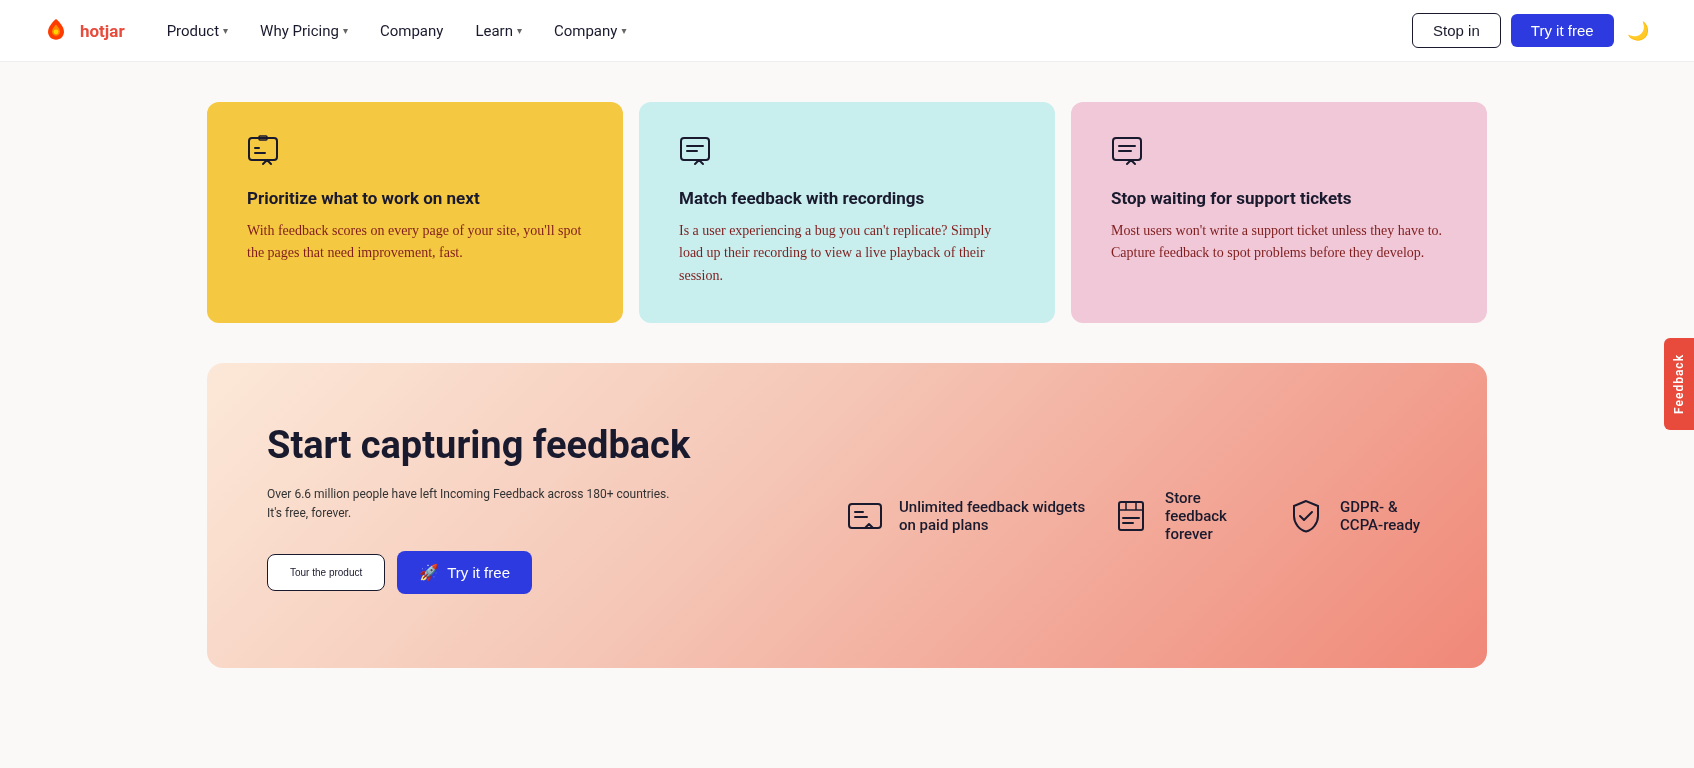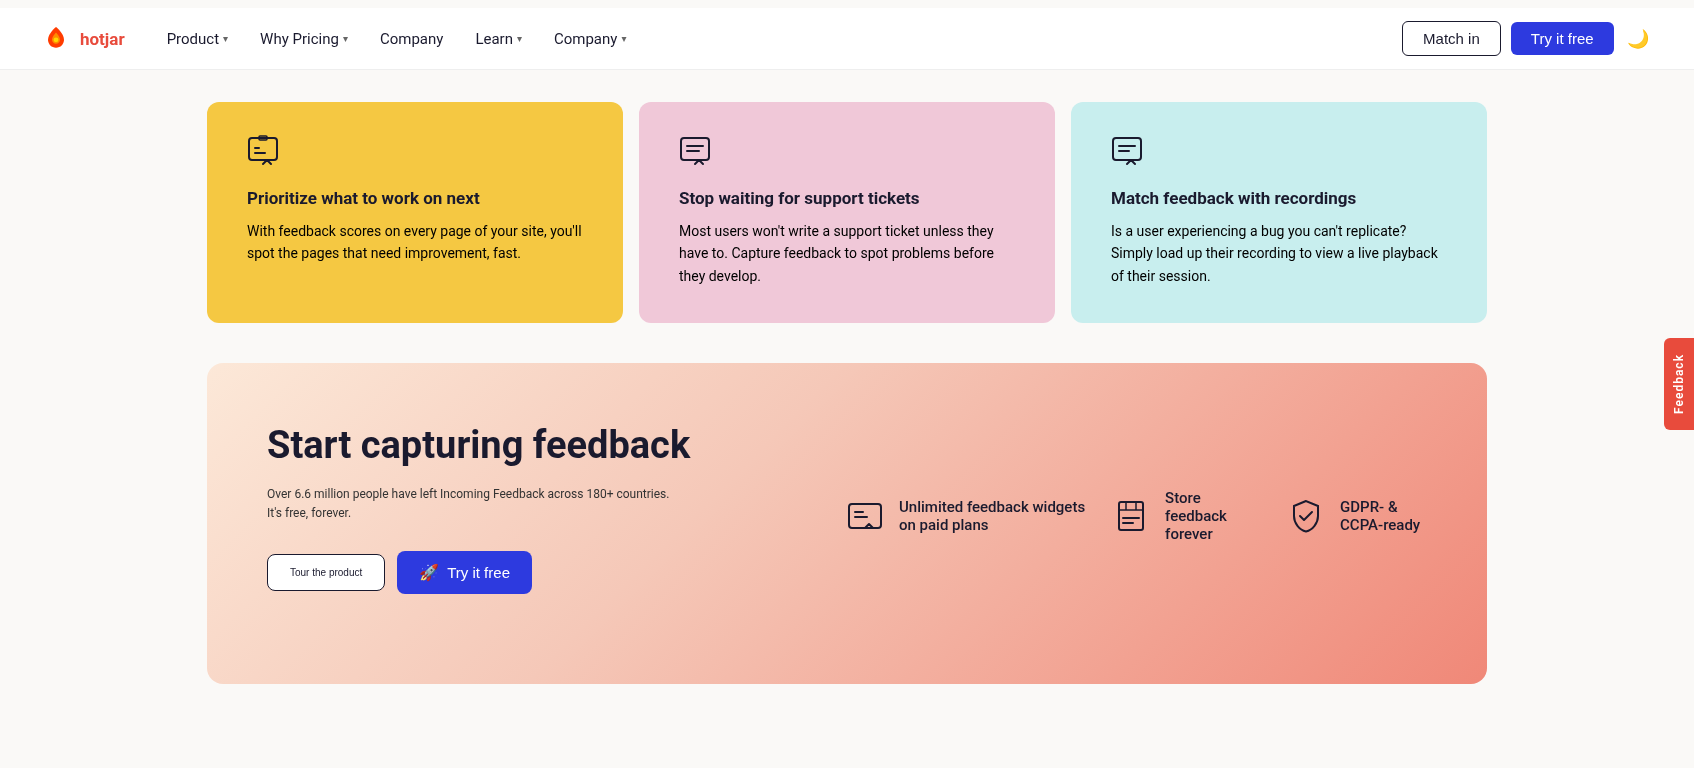--- a/index.html
+++ b/index.html
@@ -2,21 +2,21 @@
 <html><head>
   <meta charset="utf-8">
   <style>
     * { margin: 0; padding: 0; box-sizing: border-box; }
     body { font-family: -apple-system, BlinkMacSystemFont, 'Segoe UI', Roboto, sans-serif; background: #faf9f7; color: #1a1a2e; }
 
     
     nav {
       display: flex; align-items: center; justify-content: space-between;
       padding: 0 40px; height: 62px; background: #fff;
-      border-bottom: 1px solid #eee; position: sticky; top: 8px; z-index: 100;
+      border-bottom: 1px solid #eee; position: sticky; top: 0; z-index: 100;
     }
     .nav-logo { display: flex; align-items: center; gap: 8px; text-decoration: none; }
     .nav-logo-icon { width: 32px; height: 32px; }
     .nav-left { display: flex; align-items: center; gap: 4px; }
     .nav-item {
       display: flex; align-items: center; gap: 4px;
       padding: 8px 14px; font-size: 15px; font-weight: 400; color: #1a1a2e;
       cursor: pointer; border-radius: 6px; text-decoration: none;
     }
     .nav-item .chevron { font-size: 10px; color: #666; }
@@ -45,27 +45,27 @@
     .card {
       border-radius: 12px; padding: 32px 40px 36px;
     }
     .card-yellow { background: #f5c842; }
     .card-cyan { background: #c8eeee; }
     .card-pink { background: #f0c8d8; }
 
     .card-icon { margin-bottom: 18px; }
     .card-icon svg { width: 32px; height: 32px; }
     .card h3 { font-size: 17px; font-weight: 700; color: #1a1a2e; margin-bottom: 12px; }
-    .card p { font-size: 14px; line-height: 1.6; color: #000000; }
+    .card p { font-size: 14px; line-height: 1.6; color: #7f1d1d; font-family: Liberation Serif, serif; }
 
     
     .cta-section {
       background: linear-gradient(135deg, #fce8d8 0%, #f5c8b8 40%, #f08878 100%);
       border-radius: 16px;
-      padding: 60px 60px 76px;
+      padding: 60px 60px 60px;
       display: grid; grid-template-columns: 1fr 1fr; 
       align-items: center;
       margin-bottom: 0;
       position: relative;
       overflow: hidden;
     }
     .cta-left h2 { font-size: 38px; font-weight: 700; color: #1a1a2e; margin-bottom: 16px; line-height: 1.2; }
     .cta-left p { font-size: 12px; color: #333; margin-bottom: 28px; line-height: 1.6; max-width: 420px; }
     .cta-buttons { display: flex; gap: 12px; align-items: center; margin-bottom: 14px; }
     .btn-tour {
@@ -130,21 +130,21 @@
     <a class="nav-item">
       <span>Learn</span>
       <span class="chevron">▾</span>
     </a>
     <a class="nav-item">
       <span>Company</span>
       <span class="chevron">▾</span>
     </a>
   </div>
   <div class="nav-right">
-    <button class="btn-signin">Match in</button>
+    <button class="btn-signin">Stop in</button>
     <button class="btn-try">Try it free</button>
     <button class="moon-btn">🌙</button>
   </div>
 </nav>
 
 <div class="page">
   <main>
 
     <div class="cards-row">
 
@@ -154,42 +154,42 @@
             <rect x="2" y="4" width="28" height="22" rx="3" stroke="#1a1a2e" stroke-width="2" fill="none"></rect>
             <path d="M8 14h4M8 19h10" stroke="#1a1a2e" stroke-width="2" stroke-linecap="round"></path>
             <path d="M20 26l4 4M20 26l-4 4" stroke="#1a1a2e" stroke-width="2" stroke-linecap="round"></path>
             <rect x="12" y="2" width="8" height="4" rx="1" stroke="#1a1a2e" stroke-width="1.5" fill="none"></rect>
           </svg>
         </div>
         <h3>Prioritize what to work on next</h3>
         <p>With feedback scores on every page of your site, you'll spot the pages that need improvement, fast.</p>
       </div>
 
+      <div class="card card-cyan">
+        <div class="card-icon">
+          <svg viewBox="0 0 32 32" fill="none" xmlns="http://www.w3.org/2000/svg">
+            <rect x="2" y="4" width="28" height="22" rx="3" stroke="#1a1a2e" stroke-width="2" fill="none"></rect>
+            <path d="M8 12h16M8 17h10" stroke="#1a1a2e" stroke-width="2" stroke-linecap="round"></path>
+            <path d="M20 26l4 4M20 26l-4 4" stroke="#1a1a2e" stroke-width="2" stroke-linecap="round"></path>
+          </svg>
+        </div>
+        <h3>Match feedback with recordings</h3>
+        <p>Is a user experiencing a bug you can't replicate? Simply load up their recording to view a live playback of their session.</p>
+      </div>
+
       <div class="card card-pink">
         <div class="card-icon">
           <svg viewBox="0 0 32 32" fill="none" xmlns="http://www.w3.org/2000/svg">
             <rect x="2" y="4" width="28" height="22" rx="3" stroke="#1a1a2e" stroke-width="2" fill="none"></rect>
             <path d="M8 12h16M8 17h12" stroke="#1a1a2e" stroke-width="2" stroke-linecap="round"></path>
             <path d="M20 26l4 4M20 26l-4 4" stroke="#1a1a2e" stroke-width="2" stroke-linecap="round"></path>
           </svg>
         </div>
         <h3>Stop waiting for support tickets</h3>
         <p>Most users won't write a support ticket unless they have to. Capture feedback to spot problems before they develop.</p>
-      </div>
-
-      <div class="card card-cyan">
-        <div class="card-icon">
-          <svg viewBox="0 0 32 32" fill="none" xmlns="http://www.w3.org/2000/svg">
-            <rect x="2" y="4" width="28" height="22" rx="3" stroke="#1a1a2e" stroke-width="2" fill="none"></rect>
-            <path d="M8 12h16M8 17h10" stroke="#1a1a2e" stroke-width="2" stroke-linecap="round"></path>
-            <path d="M20 26l4 4M20 26l-4 4" stroke="#1a1a2e" stroke-width="2" stroke-linecap="round"></path>
-          </svg>
-        </div>
-        <h3>Match feedback with recordings</h3>
-        <p>Is a user experiencing a bug you can't replicate? Simply load up their recording to view a live playback of their session.</p>
       </div>
     </div>
 
     <div class="cta-section">
 
       <div class="cta-left">
         <h2>Start capturing feedback</h2>
         <p>Over 6.6 million people have left Incoming Feedback across 180+ countries. It's free, forever.</p>
         <div class="cta-buttons">
           <button class="btn-tour">Tour the product</button>

